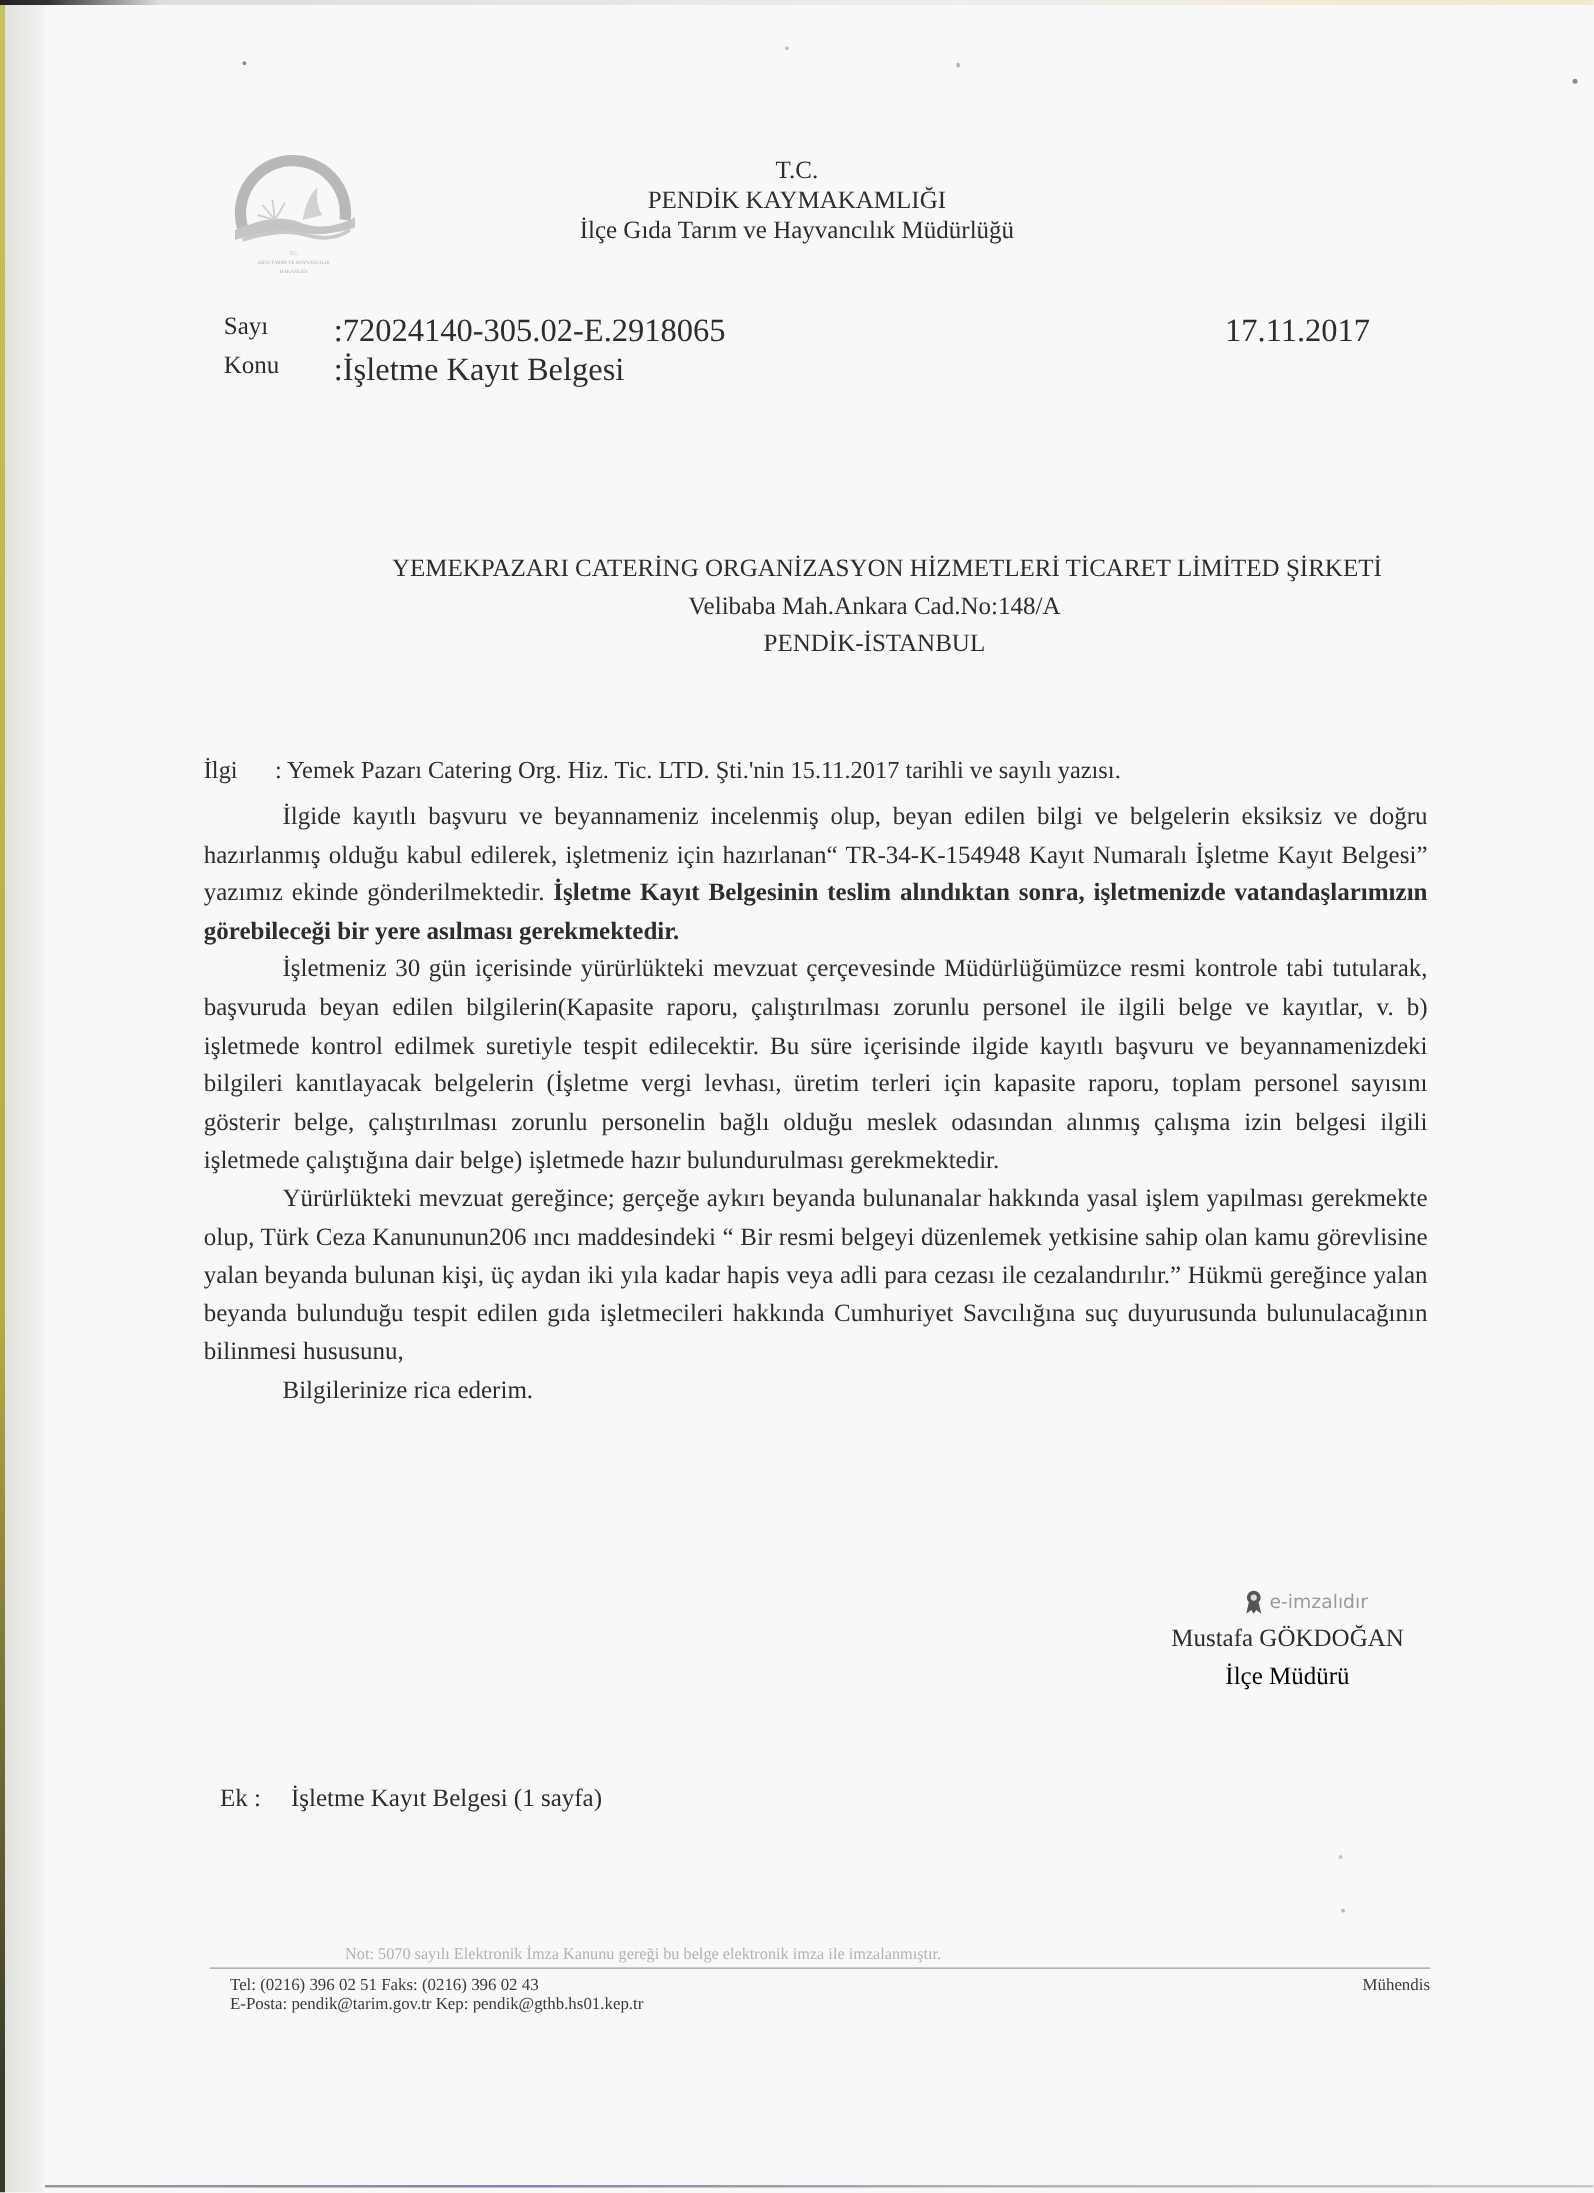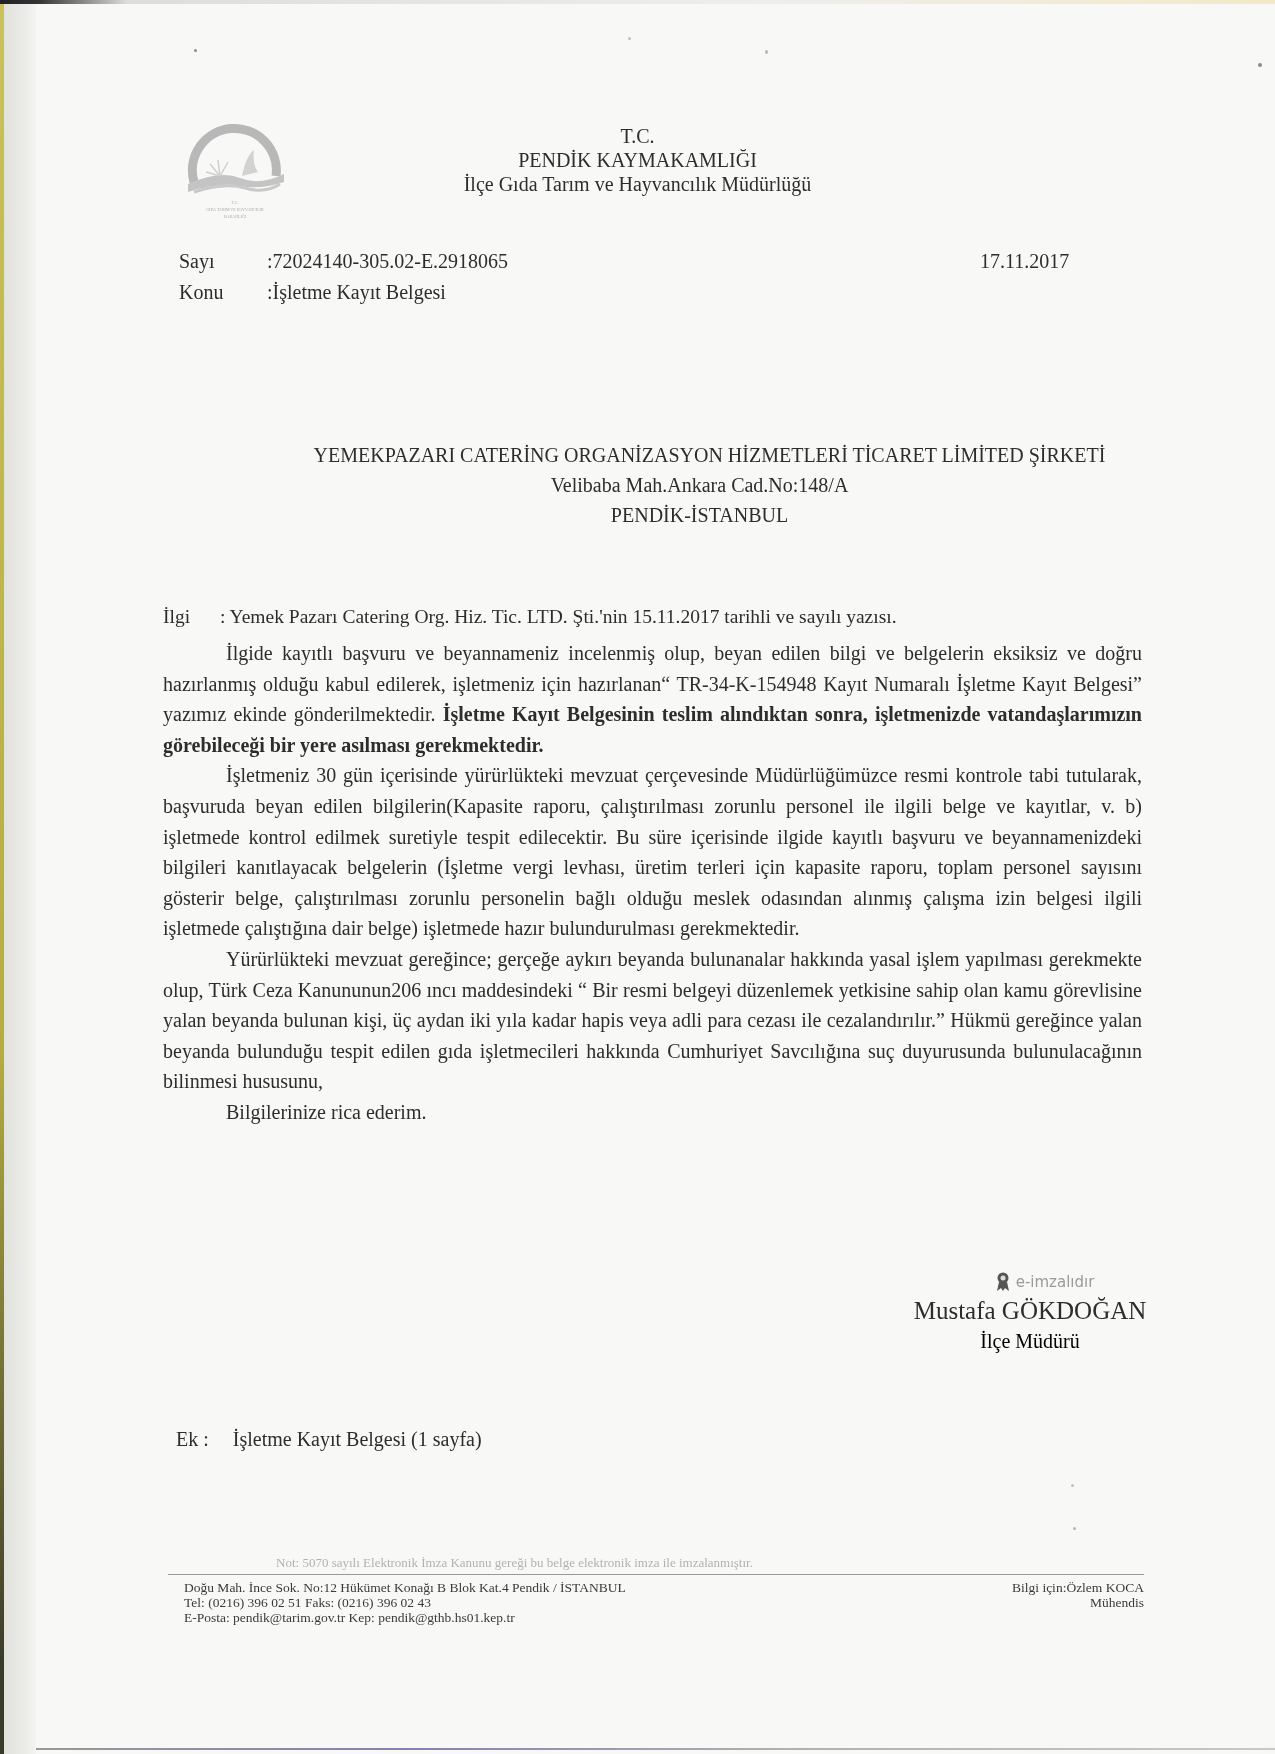--- a/index.html
+++ b/index.html
@@ -25,42 +25,42 @@
     position: absolute; left: 36px; top: 1748px; width: 1239px; height: 2px;
     background: linear-gradient(90deg, #999, #8a7fb0 30%, #b0b0b0 60%, #c8c8c8);
   }
 
   .logo { position: absolute; left: 180px; top: 120px; width: 110px; height: 105px; }
 
   .header-block { position: absolute; left: 0; width: 1275px; top: 124px; text-align: center; }
   .header-block div { font-size: 20px; line-height: 24px; color: #2d2d2d; }
 
   .meta-label { position: absolute; font-size: 20px; color: #2d2d2d; }
-  .meta-value { position: absolute; font-size: 20px; color: #2d2d2d; }
+  .meta-value { position: absolute; font-size: 26px; color: #2d2d2d; }
 
   .recipient { position: absolute; left: 0; width: 1275px; top: 440px; text-align: center; }
   .recipient div { font-size: 20px; line-height: 30px; color: #2d2d2d; }
   .recipient .name { position: relative; left: 72px; }
   .recipient .addr { position: relative; left: 62px; }
 
   .ilgi { position: absolute; left: 163px; top: 586px; font-size: 19.5px; color: #2d2d2d; }
   .ilgi .lbl { display: inline-block; width: 57px; margin-top: 20px; }
 
   .body-text {
     position: absolute; left: 163px; width: 979px; top: 638px;
     font-size: 20px; line-height: 30.6px; color: #2d2d2d; text-align: justify;
   }
   .body-text p { margin: 0; text-indent: 63px; }
   .body-text p.last-line-closing { text-indent: 63px; }
   .bold { font-weight: bold; }
 
   .signature { position: absolute; left: 900px; top: 1272px; width: 260px; text-align: center; }
   .esign { font-family: "DejaVu Sans", sans-serif; font-size: 15px; color: #9a9a9a; margin-left: 30px; }
   .esign .ribbon { display: inline-block; vertical-align: middle; margin-right: 6px; }
-  .sig-name { font-size: 25px; line-height: 30px; color: #2d2d2d; margin-top: 4px; }
+  .sig-name { font-size: 20px; line-height: 30px; color: #2d2d2d; margin-top: 4px; }
   .sig-title { font-size: 20px; line-height: 30px; color: #000000; }
 
   .attachment { position: absolute; left: 176px; top: 1428px; font-size: 20px; color: #2d2d2d; }
   .attachment .lbl { margin-right: 24px; }
 
   .footer-note {
     position: absolute; left: 0; width: 1029px; top: 1555px; text-align: center;
     font-size: 13px; color: #b2b2b2;
   }
   .footer-rule { position: absolute; left: 168px; top: 1574px; width: 976px; height: 1px; background: #9a9a9a; }
@@ -144,23 +144,19 @@
 </div>
 
 <div class="attachment">
   <span class="lbl">Ek :</span><span>İşletme Kayıt Belgesi (1 sayfa)</span>
 </div>
 
 <div class="footer-note">Not: 5070 sayılı Elektronik İmza Kanunu gereği bu belge elektronik imza ile imzalanmıştır.</div>
 <div class="footer-rule"></div>
 <div class="footer">
   <div class="row">
-    <span>Doğu Mah. İnce Sok. No:12 Hükümet Konağı B Blok Kat.4 Pendik / İSTANBUL</span>
-    <span class="right">Bilgi için:Özlem KOCA</span>
-  </div>
-  <div class="row">
     <span>Tel: (0216) 396 02 51 Faks: (0216) 396 02 43</span>
     <span class="right">Mühendis</span>
   </div>
   <div class="row">
     <span>E-Posta: pendik@tarim.gov.tr Kep: pendik@gthb.hs01.kep.tr</span>
   </div>
 </div>
 
 </body></html>

